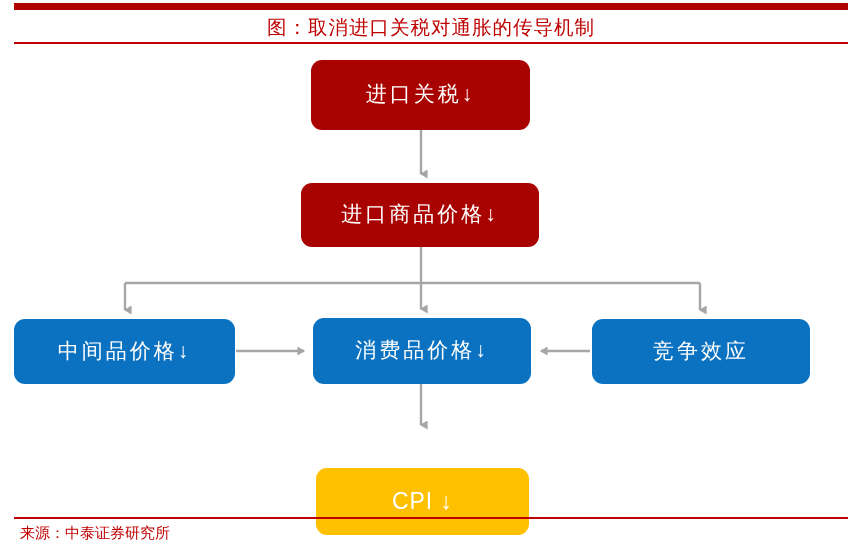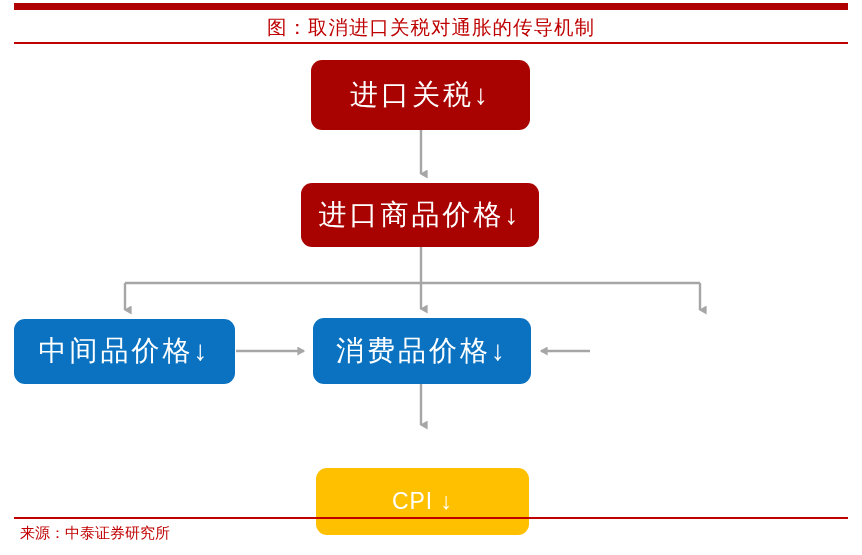--- a/index.html
+++ b/index.html
@@ -66,21 +66,21 @@
     line-height:1.1;
     white-space:nowrap;
     user-select:none;
   }
   .node-red{ background:#A90301; }
   .node-blue{ background:#0A72C0; }
   .node-yellow{ background:#FFC000; }
 
   .label-cn{
     font-family:"Liberation Serif","DejaVu Serif",serif;
-    font-size:28px;
+    font-size:21px;
     letter-spacing:3px;
   }
   .label-latin{
     font-family:"Liberation Sans","DejaVu Sans",sans-serif;
     font-size:23px;
     letter-spacing:1px;
   }
 
   
   #node-import-tariff      { left:311px; top:16px;  width:219px; height:70px; }
@@ -155,20 +155,23 @@
   </div>
 
   <div id="node-consumer-price" class="node node-blue">
     <span class="label-cn">消费品价格↓</span>
   </div>
 
   <div id="node-intermediate-price" class="node node-blue">
     <span class="label-cn">中间品价格↓</span>
   </div>
 
+  <div id="node-competition-effect" class="node node-blue">
+    <span class="label-cn">竞争效应</span>
+  </div>
 
   <div id="node-cpi" class="node node-yellow">
     <span class="label-latin">CPI ↓</span>
   </div>
 
 </div>
 
 <div id="footer-rule"></div>
 <div id="source-note">来源：中泰证券研究所</div>
 

